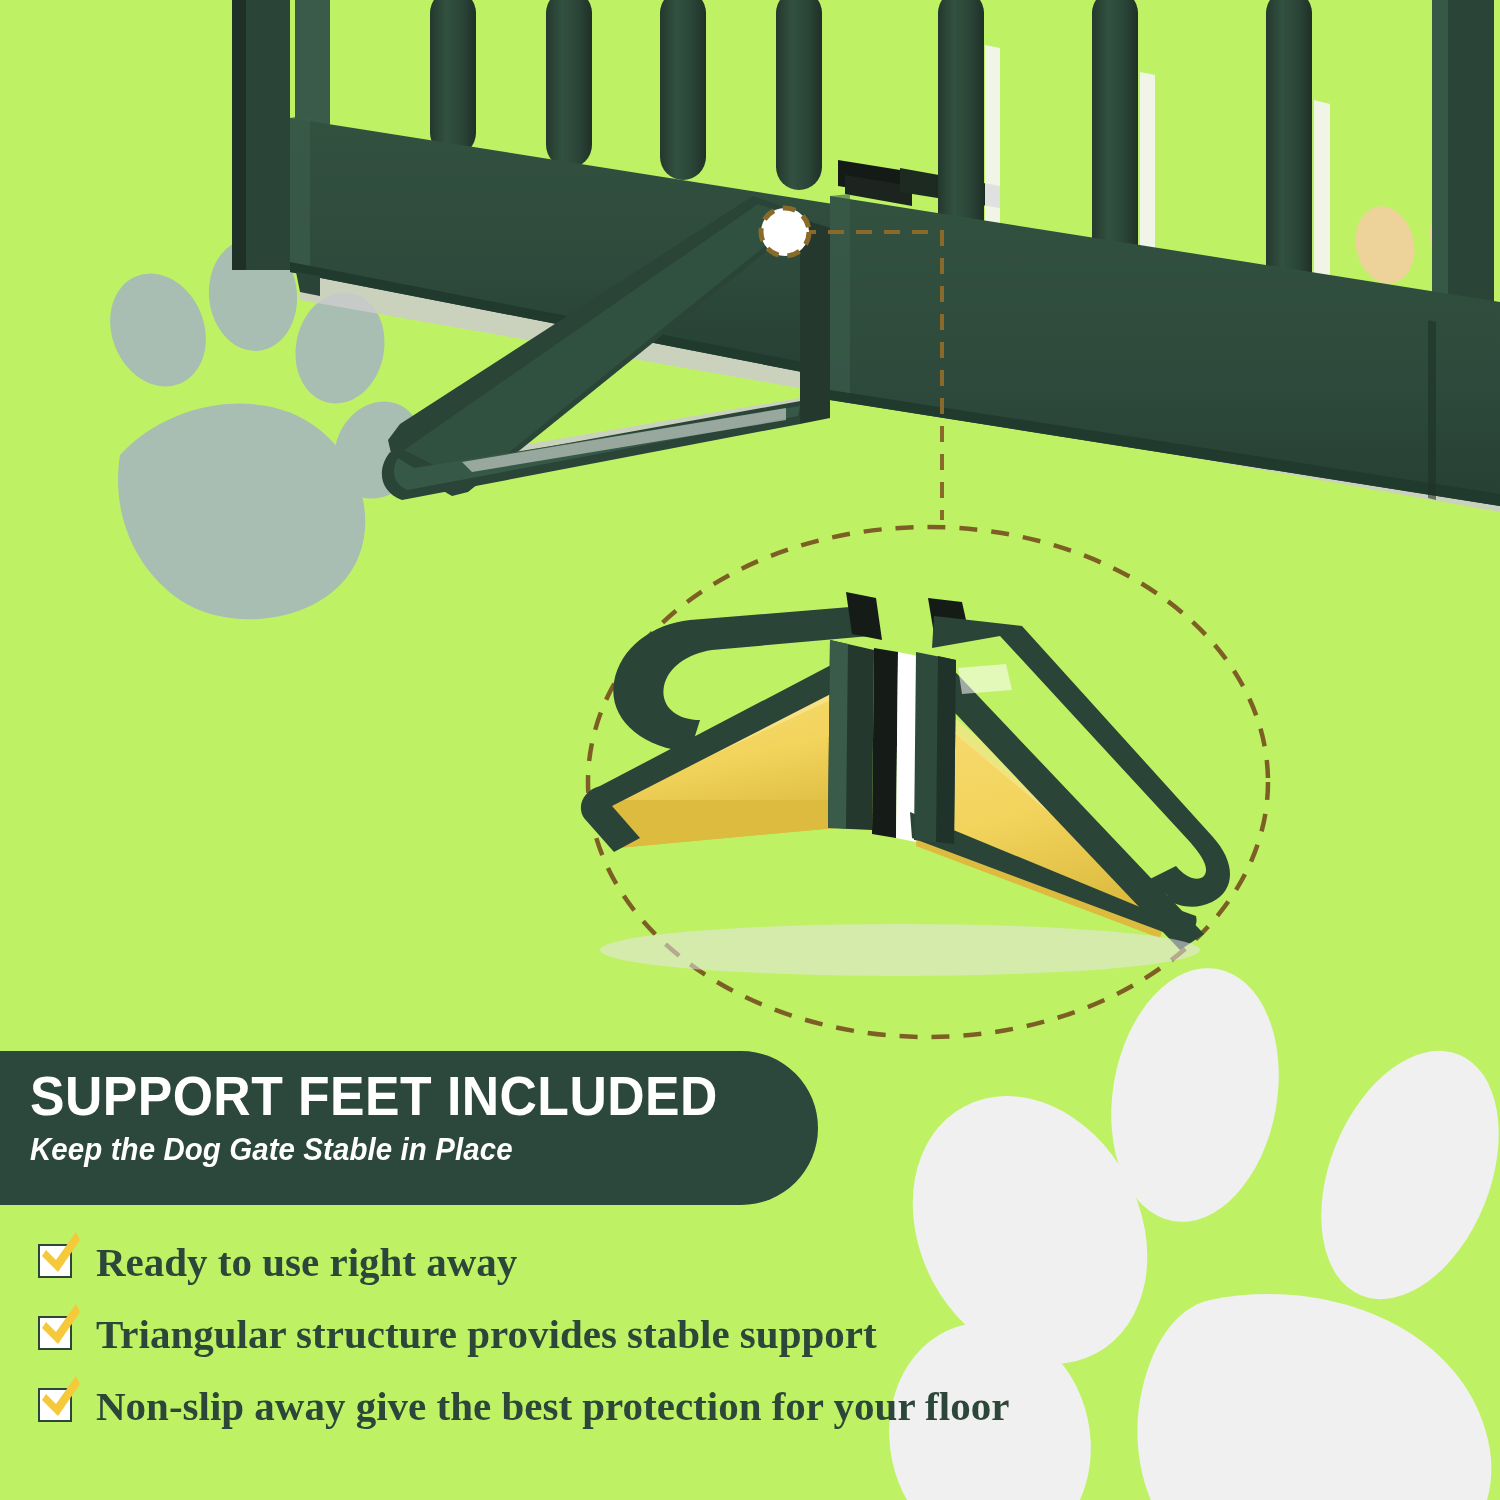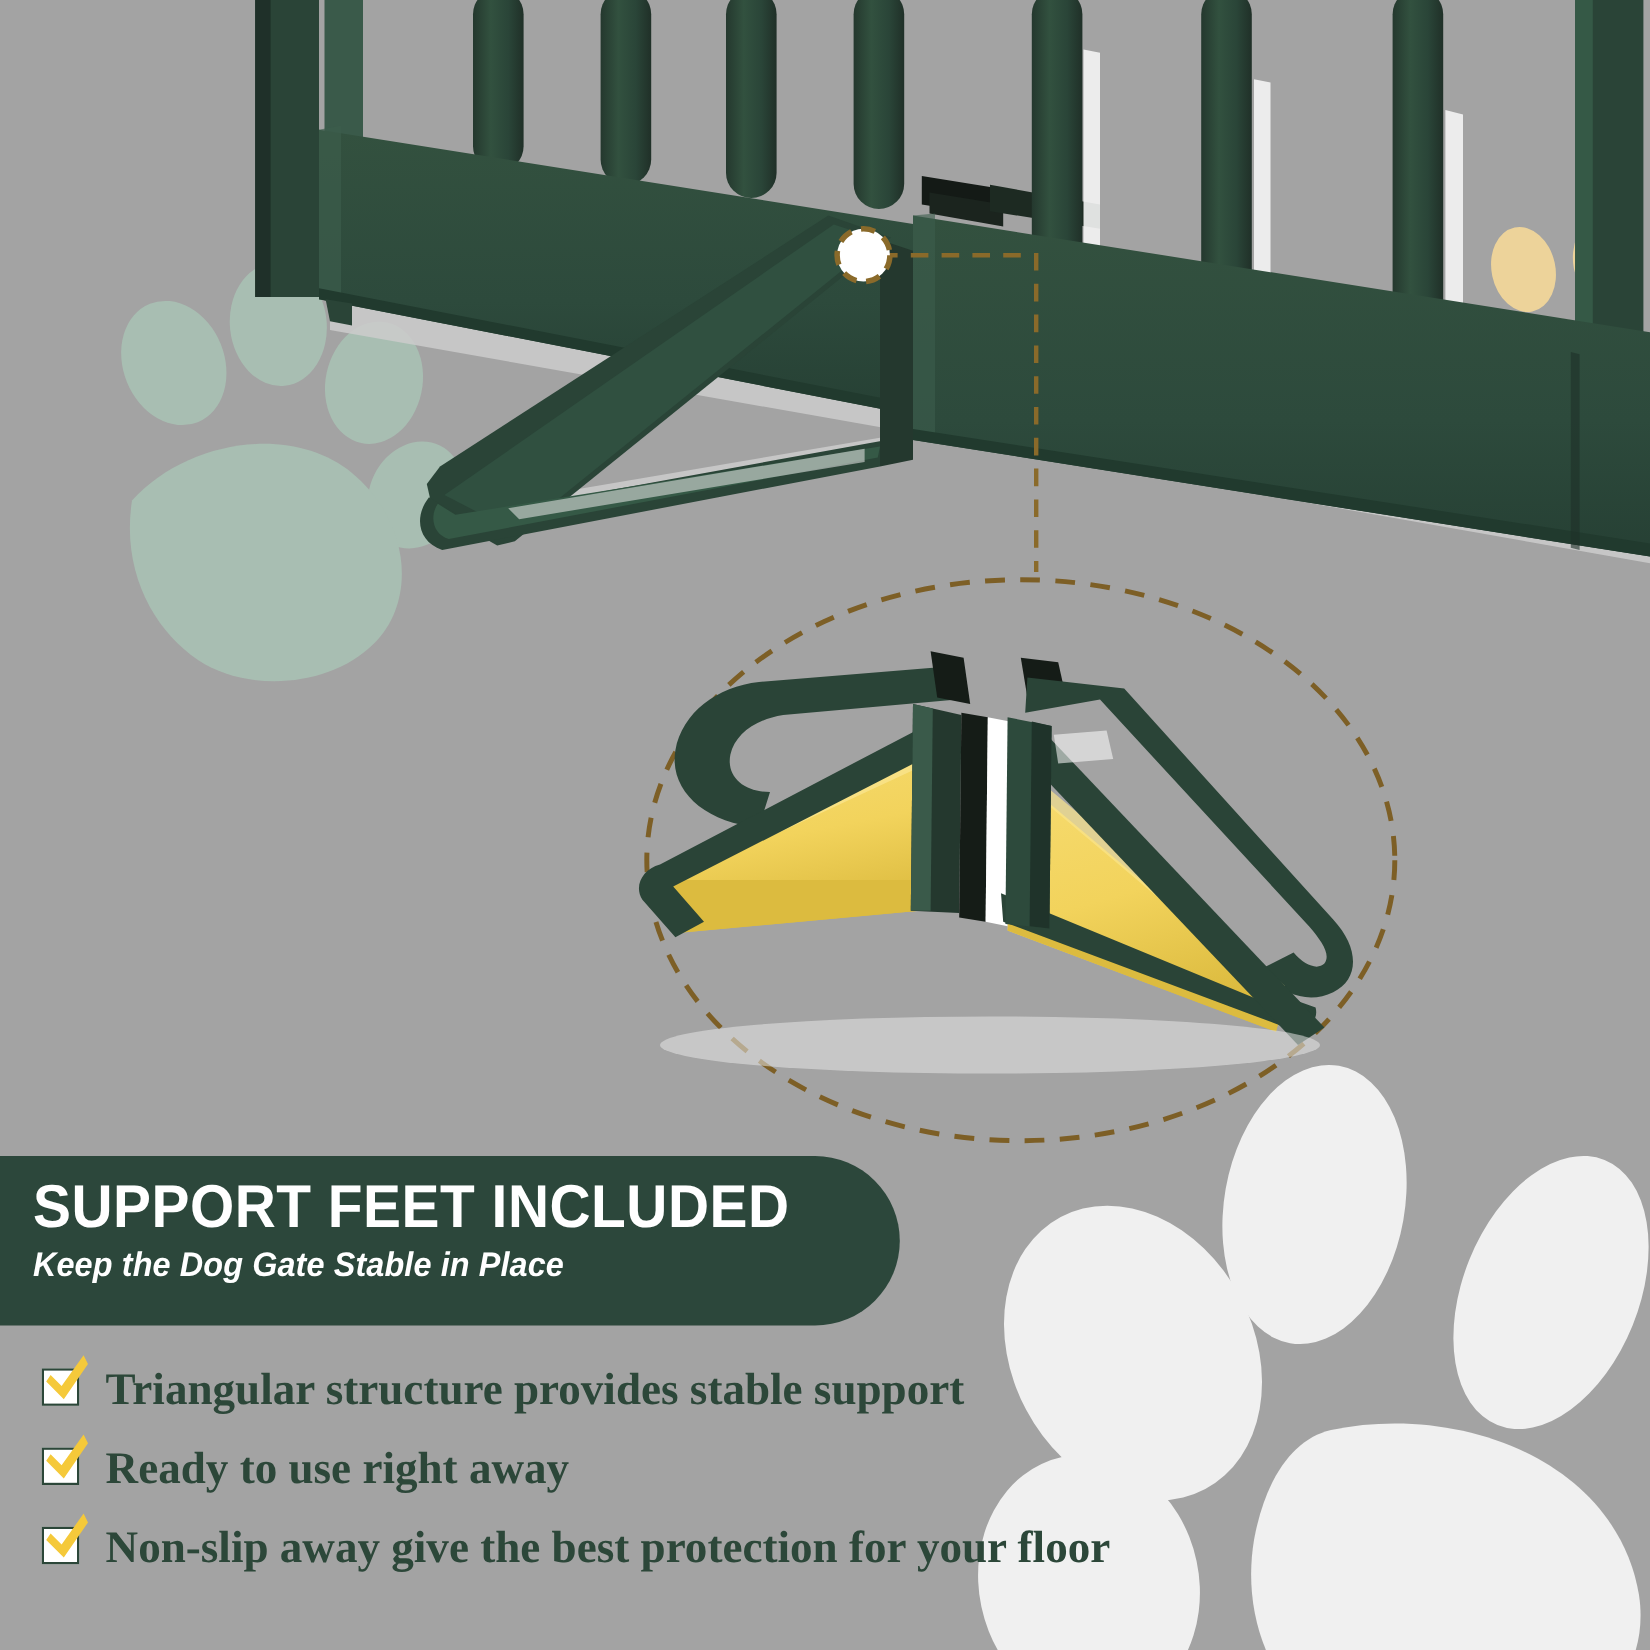--- a/index.html
+++ b/index.html
@@ -1,19 +1,19 @@
 <!DOCTYPE html>
 <html><head>
 <meta charset="utf-8">
 <style>
   html,body{margin:0;padding:0;background:#fff;}
   body{width:1500px;height:1500px;overflow:hidden;position:relative;
        font-family:"Liberation Sans",sans-serif;}
 
-  #stage{position:absolute;inset:0;width:1500px;height:1500px;background:#a3a3a3;overflow:hidden;}
+  #stage{position:absolute;inset:0;width:1500px;height:1500px;background:#bef264;overflow:hidden;}
 
   .layer{position:absolute;top:0;left:0;width:1500px;height:1500px;}
   svg.layer{pointer-events:none;}
 
   
   #banner{
     position:absolute;left:0;top:1051px;width:818px;height:154px;
     background:#2c473b;
     border-radius:0 90px 90px 0;
     box-sizing:border-box;
@@ -301,31 +301,31 @@
 
   <div id="bullets">
 
     <div class="bullet">
       <span class="cbox">
         <span class="sq"></span>
         <svg class="tick" viewBox="0 0 48 48">
           <path d="M 6 26 L 10 20 L 20 30 L 40 2 L 44 10 L 22 42 Z" fill="#f5c93a"></path>
         </svg>
       </span>
-      <span class="btext">Triangular structure provides stable support</span>
+      <span class="btext">Ready to use right away</span>
     </div>
 
     <div class="bullet">
       <span class="cbox">
         <span class="sq"></span>
         <svg class="tick" viewBox="0 0 48 48">
           <path d="M 6 26 L 10 20 L 20 30 L 40 2 L 44 10 L 22 42 Z" fill="#f5c93a"></path>
         </svg>
       </span>
-      <span class="btext">Ready to use right away</span>
+      <span class="btext">Triangular structure provides stable support</span>
     </div>
 
     <div class="bullet">
       <span class="cbox">
         <span class="sq"></span>
         <svg class="tick" viewBox="0 0 48 48">
           <path d="M 6 26 L 10 20 L 20 30 L 40 2 L 44 10 L 22 42 Z" fill="#f5c93a"></path>
         </svg>
       </span>
       <span class="btext">Non-slip away give the best protection for your floor</span>

